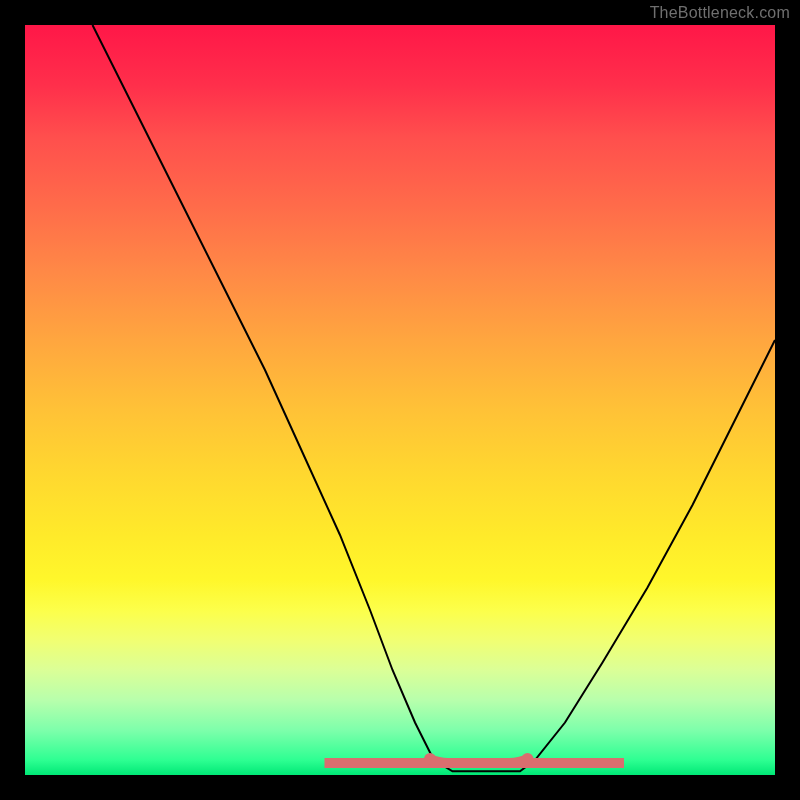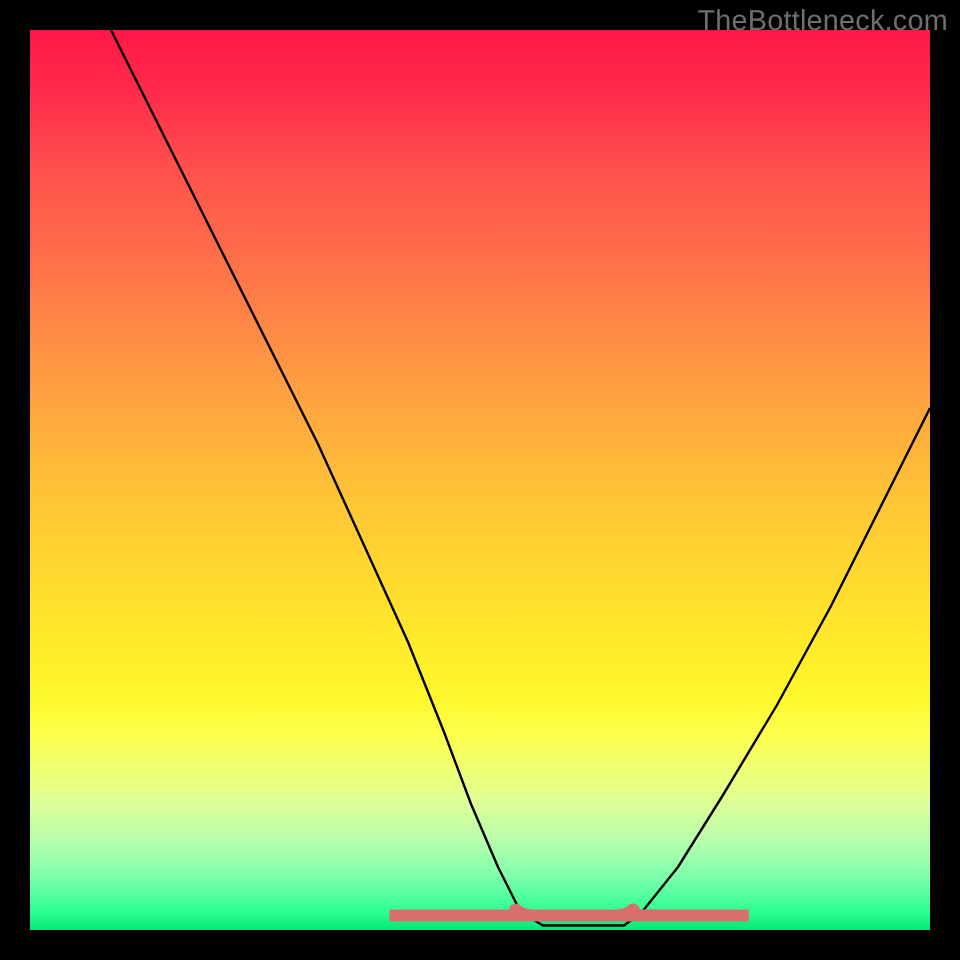--- a/index.html
+++ b/index.html
@@ -49,21 +49,21 @@
     left: 0;
     top: 0;
     width: 750px;
     height: 750px;
   }
   .watermark {
     position: absolute;
     top: 4px;
     right: 10px;
     font-family: Arial, Helvetica, sans-serif;
-    font-size: 24px;
+    font-size: 16px;
     color: #6f6f6f;
     letter-spacing: 0.2px;
   }
 </style>
 </head>
 <body>
 
 <div class="frame">
   <div class="plot">
     <svg class="curve" viewBox="0 0 750 750" preserveAspectRatio="none">

